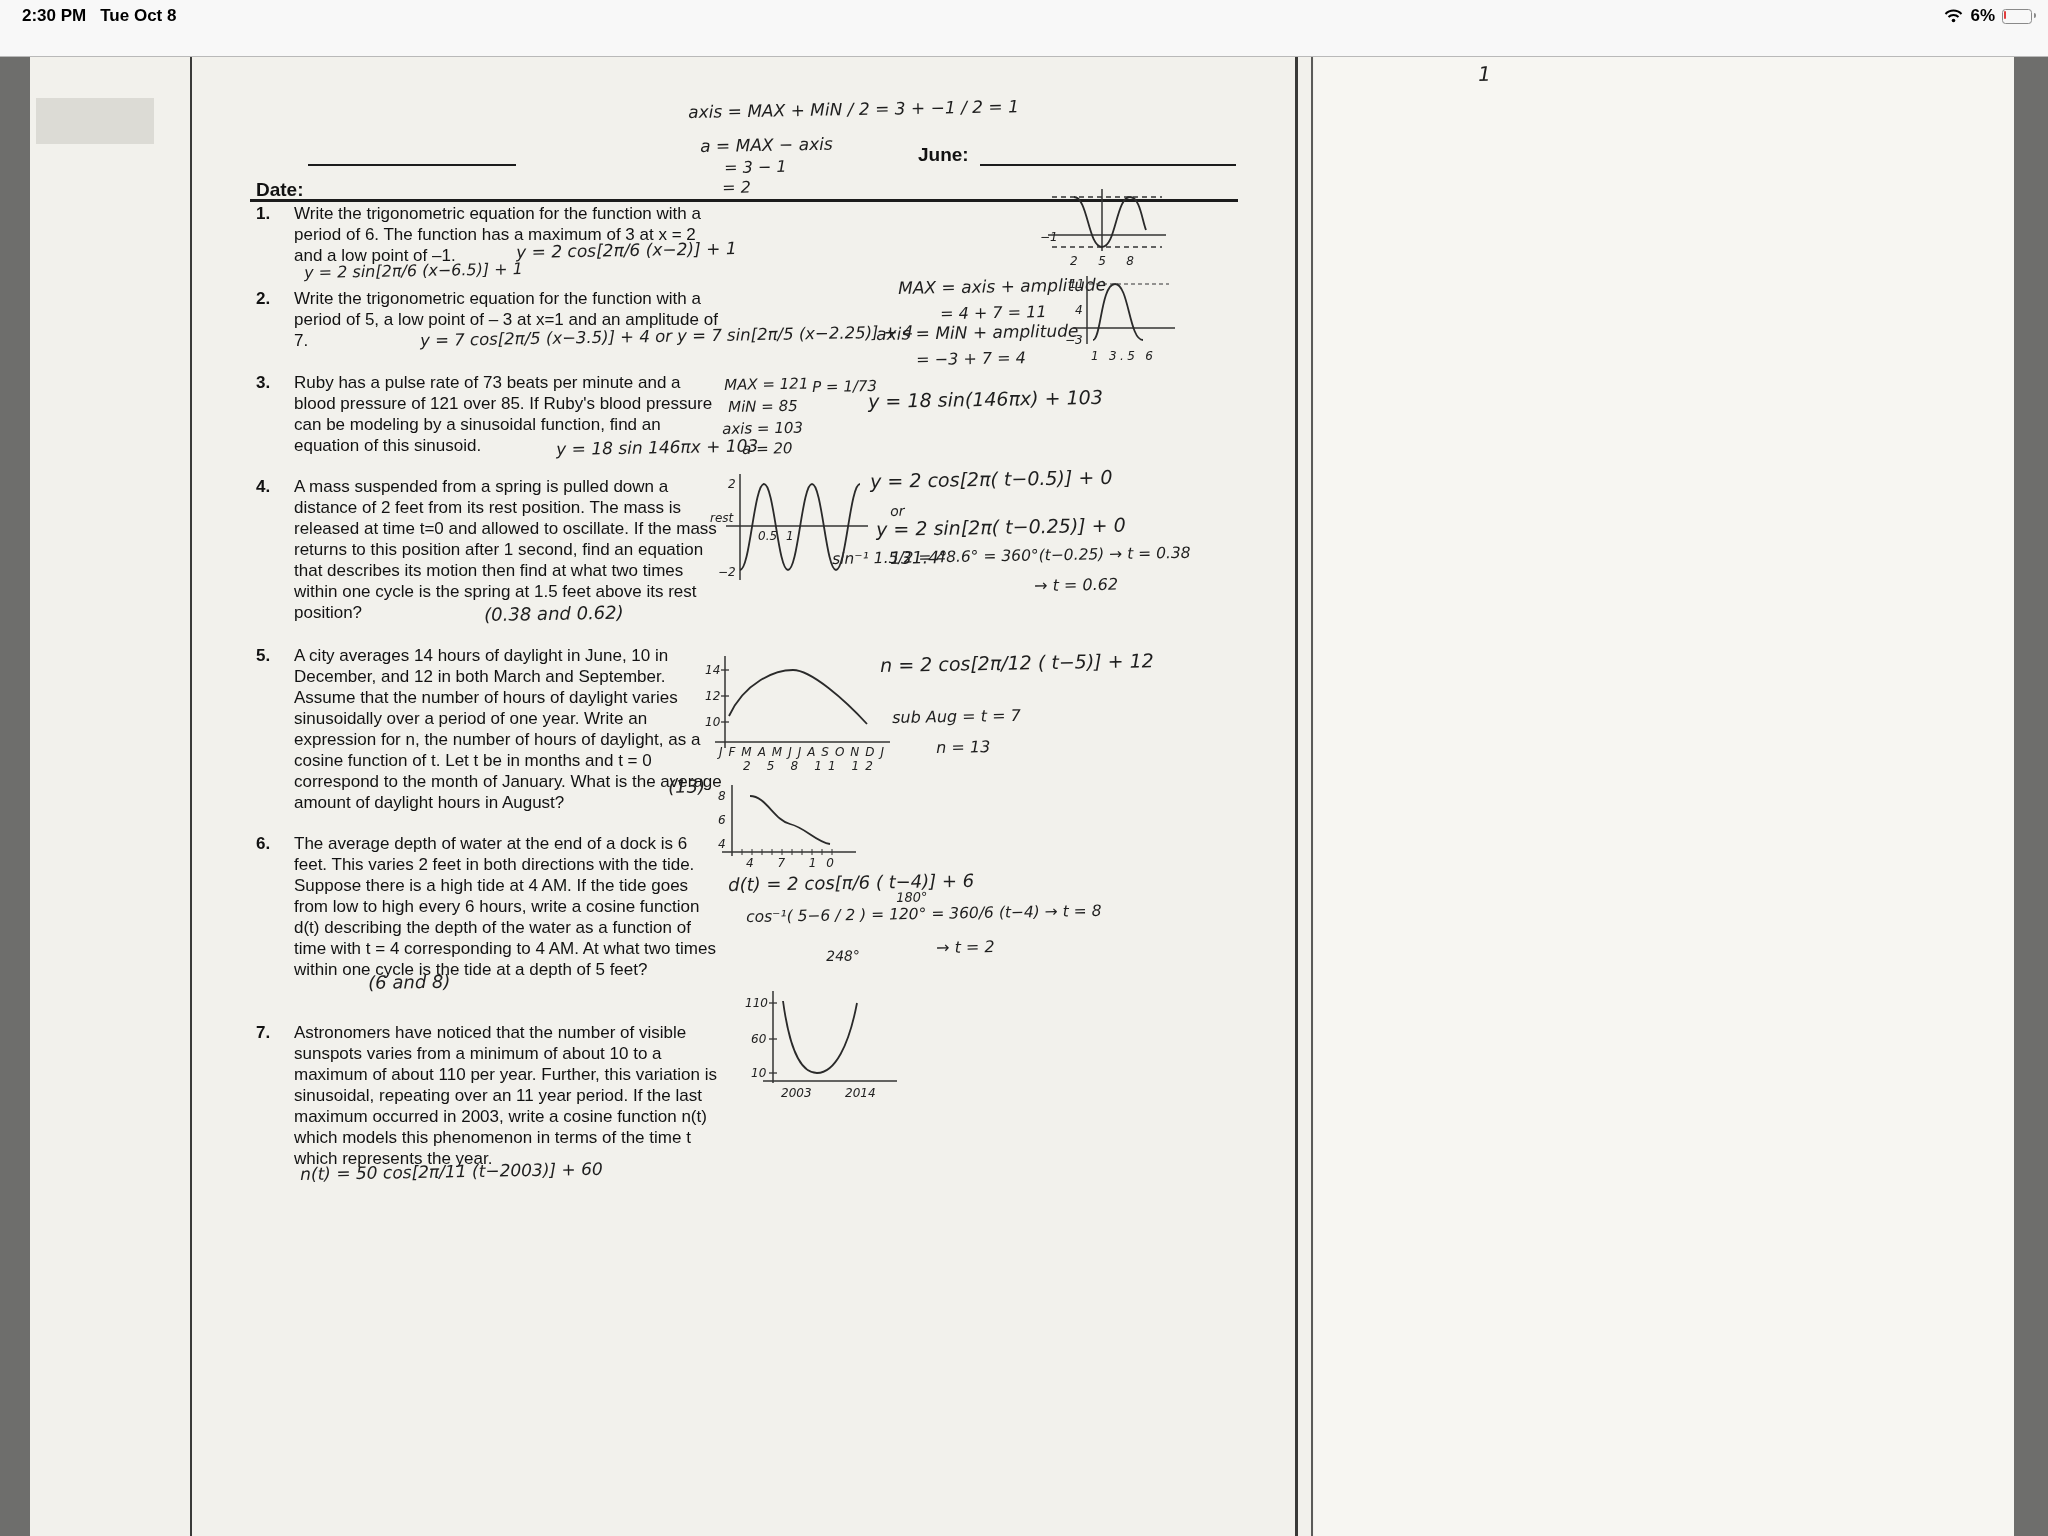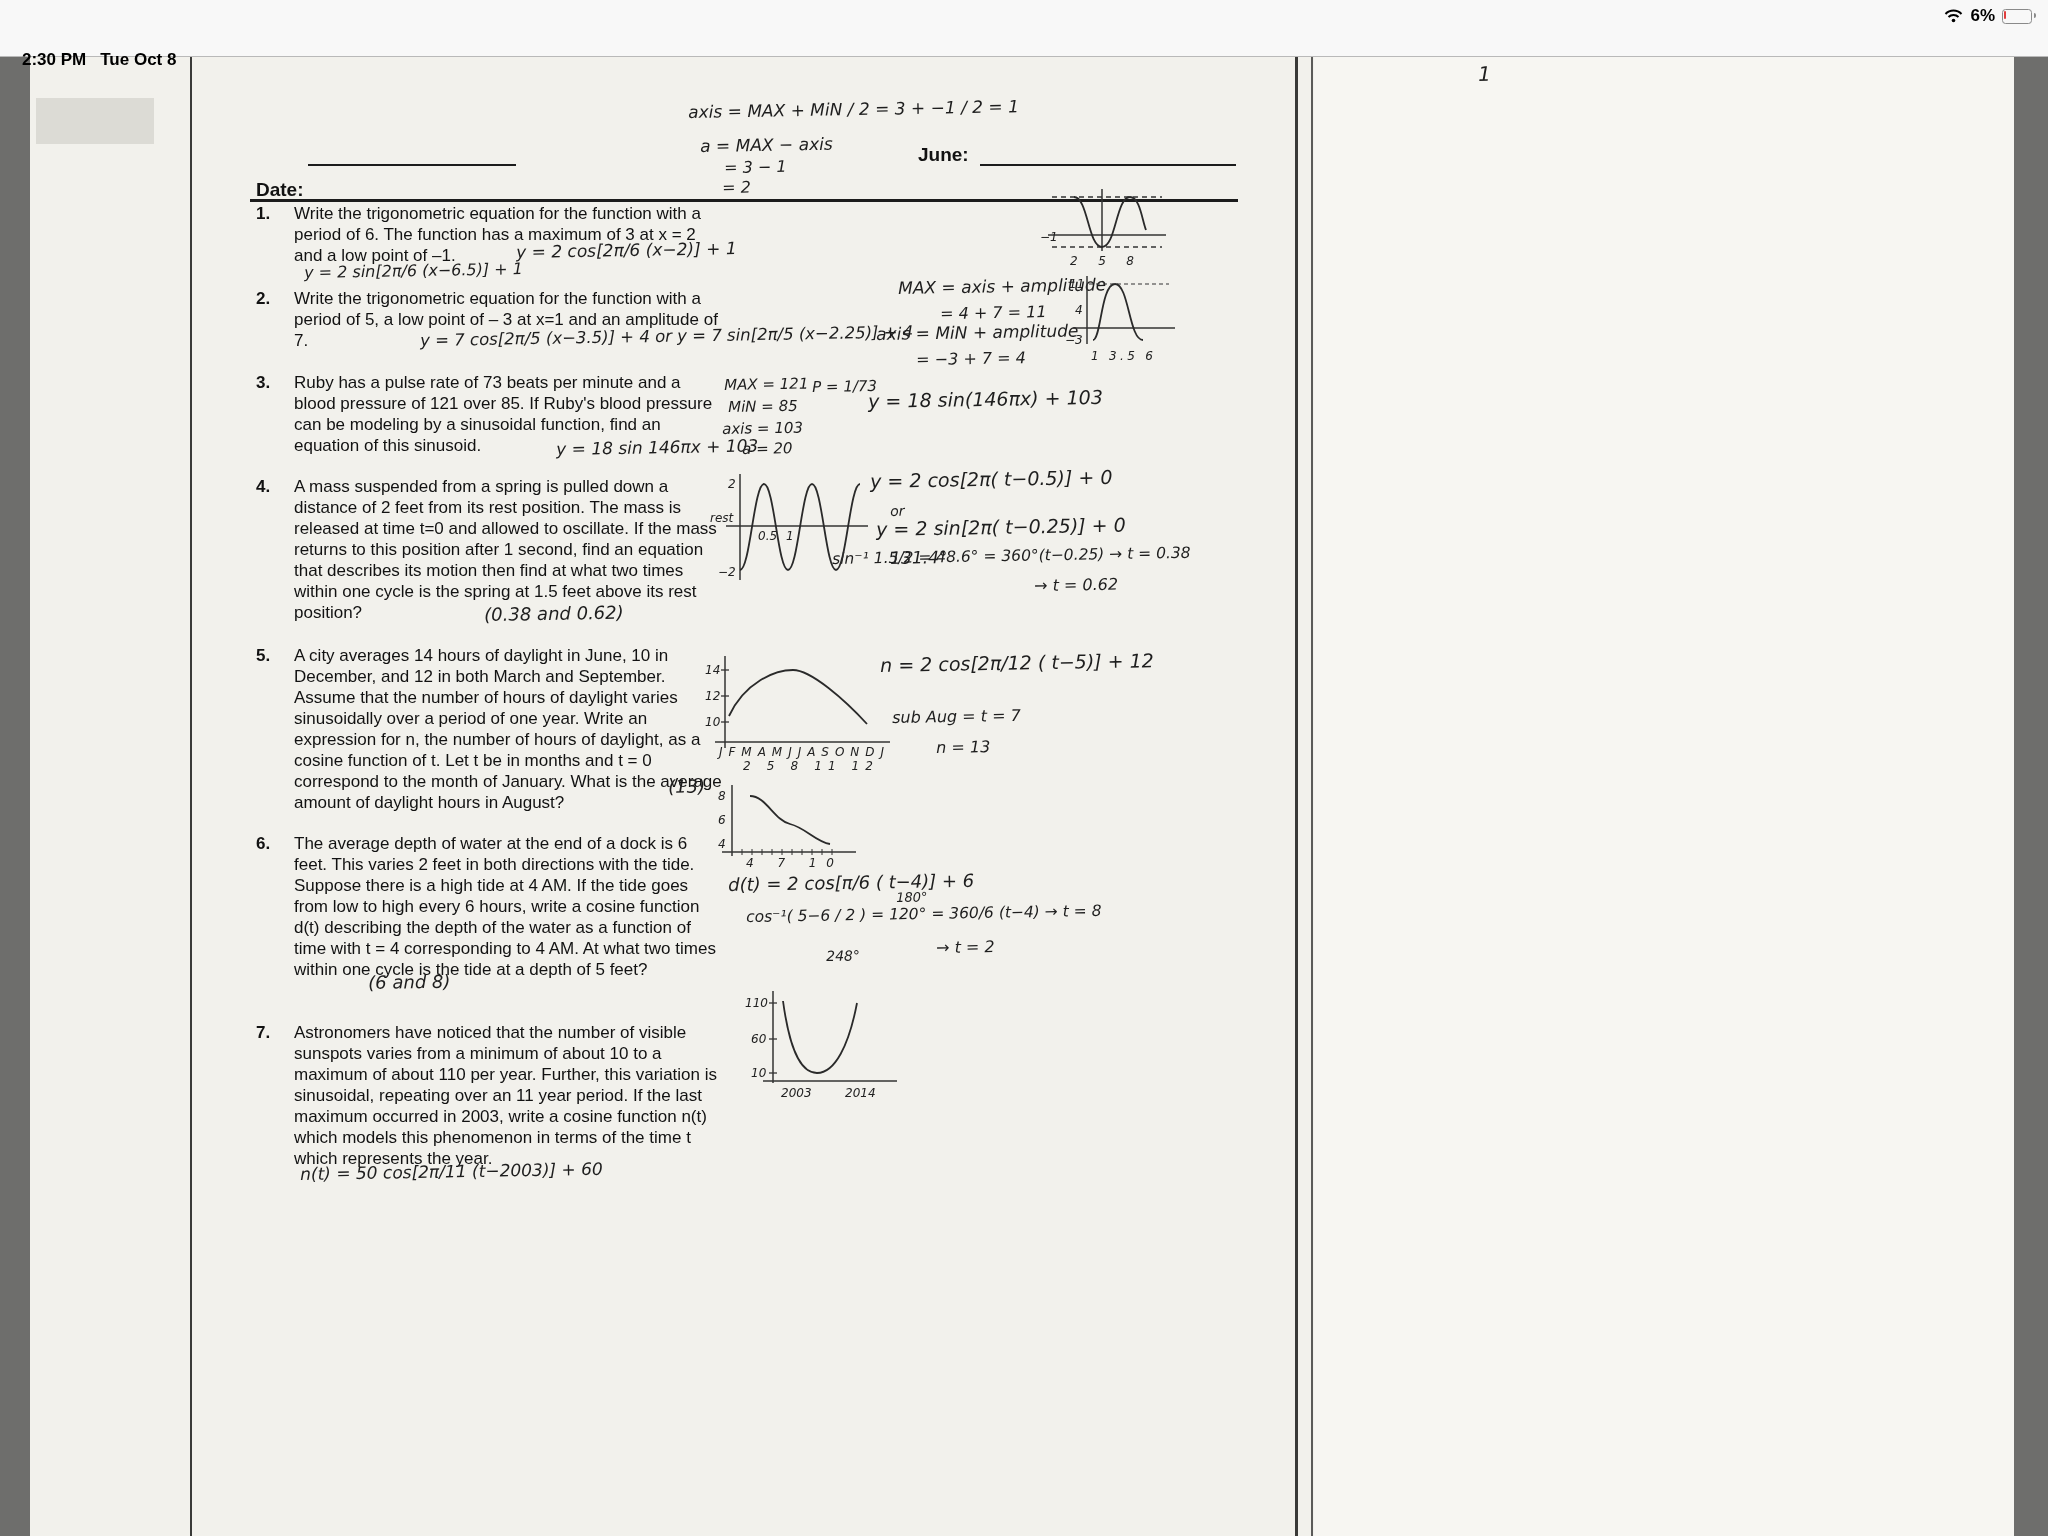--- a/index.html
+++ b/index.html
@@ -2,21 +2,21 @@
 <html><head>
 <meta charset="utf-8">
 <style>
   html,body{margin:0;padding:0;background:#555;}
   #screen{position:relative;width:2048px;height:1536px;overflow:hidden;
           background:#6e6e6c;font-family:"Liberation Sans",sans-serif;}
 
   
   .topbar{position:absolute;top:0;left:0;width:2048px;height:56px;background:#f8f8f8;
           border-bottom:1px solid #b9b9b9;z-index:50;}
-  .status-left{position:absolute;left:22px;top:6px;font-size:17px;color:#000;margin-top:44px;}
+  .status-left{position:absolute;left:22px;top:6px;font-size:17px;color:#000;}
   .status-time{font-weight:bold;}
   .status-date{font-weight:600;margin-left:14px;}
   .status-right{position:absolute;right:16px;top:6px;display:flex;align-items:center;gap:7px;}
   .batt-pct{font-size:17px;font-weight:bold;color:#000;}
   .bat{position:relative;width:28px;height:13px;border:1.5px solid #8a8a8a;border-radius:3.5px;}
   .bat::after{content:"";position:absolute;right:-5px;top:3px;width:2.5px;height:5px;background:#8a8a8a;
               border-radius:0 2px 2px 0;}
   .bat-fill{position:absolute;left:1px;top:1px;width:2px;height:8px;background:#e03e3e;border-radius:1px;}
   .url-row{position:absolute;top:29px;left:0;width:2048px;height:26px;display:flex;
            align-items:center;justify-content:center;gap:7px;}

